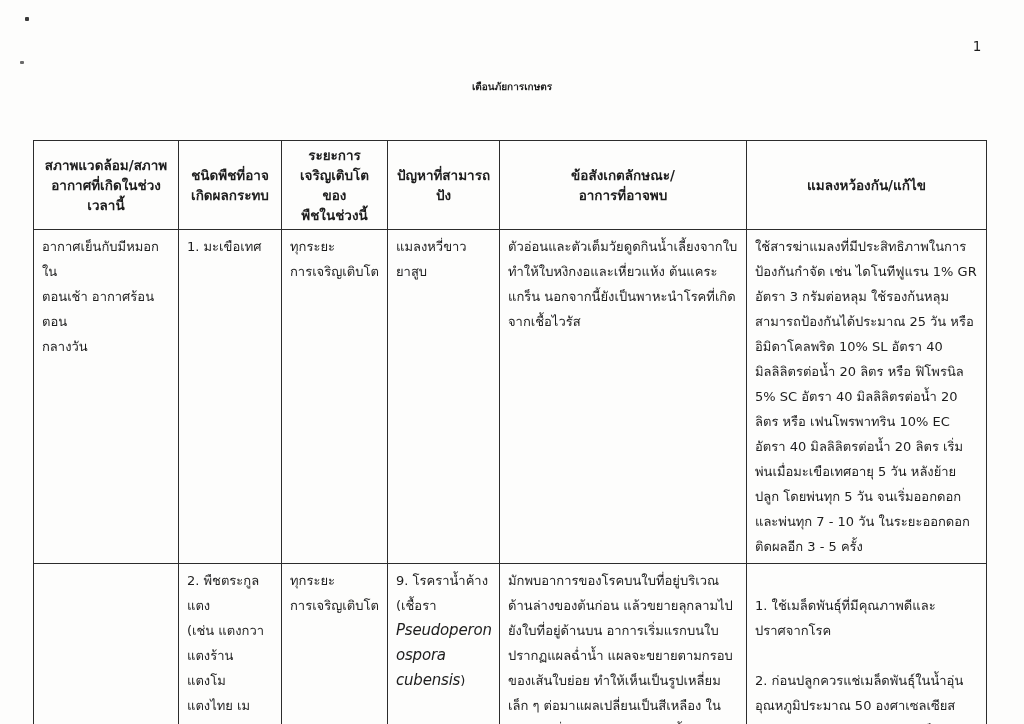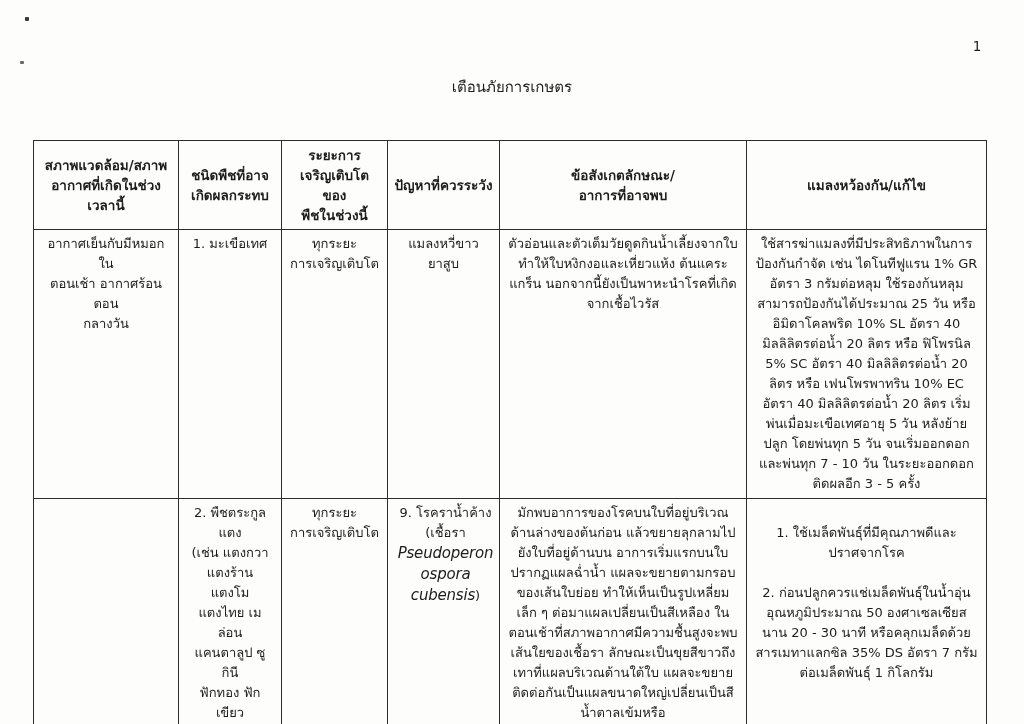--- a/index.html
+++ b/index.html
@@ -16,45 +16,45 @@
     overflow: hidden;
   }
   .page-number {
     position: absolute; top: 38px; left: 962px;
     width: 30px; text-align: center;
     font-size: 13.5px;
   }
   .doc-title {
     position: absolute; top: 74px; left: 0;
     width: 100%; text-align: center;
-    font-weight: normal; font-size: 15px; line-height: 26px;
+    font-weight: bold; font-size: 10px; line-height: 26px;
   }
   .speck { position: absolute; background: #3a3a3a; border-radius: 1px; }
   .speck-1 { left: 25px; top: 17px; width: 4px; height: 4px; }
   .speck-2 { left: 20px; top: 61px; width: 4px; height: 3px; background: #6a6a6a; }
 
   table.doc-table {
     position: absolute; left: 33px; top: 140px;
     width: 953px;
     border-collapse: collapse; table-layout: fixed;
   }
   .doc-table col.c1 { width: 145px; }
   .doc-table col.c2 { width: 103px; }
   .doc-table col.c3 { width: 106px; }
   .doc-table col.c4 { width: 112px; }
   .doc-table col.c5 { width: 247px; }
   .doc-table col.c6 { width: 240px; }
 
   .doc-table th, .doc-table td {
     border: 1.5px solid #2c2c2c;
     vertical-align: top;
-    text-align: center;
+    text-align: left;
     padding: 4px 8px 4px 8px;
     font-size: 13px;
-    line-height: 20px;
+    line-height: 25px;
     white-space: pre-line;
     overflow: hidden;
   }
   .doc-table thead th {
     height: 70px;
     vertical-align: middle;
     text-align: center;
     font-weight: bold;
     font-size: 13.5px;
     line-height: 20px;
@@ -96,21 +96,21 @@
     </colgroup>
     <thead>
       <tr>
         <th>สภาพแวดล้อม/สภาพ
 อากาศที่เกิดในช่วงเวลานี้</th>
         <th>ชนิดพืชที่อาจ
 เกิดผลกระทบ</th>
         <th>ระยะการ
 เจริญเติบโตของ
 พืชในช่วงนี้</th>
-        <th>ปัญหาที่ควรระวัง</th>
+        <th>ปัญหาที่สามารถปัง</th>
         <th>ข้อสังเกตลักษณะ/
 อาการที่อาจพบ</th>
         <th>แมลงหว้องกัน/แก้ไข</th>
       </tr>
     </thead>
     <tbody>
       <tr class="row-1">
         <td>อากาศเย็นกับมีหมอกใน
 ตอนเช้า อากาศร้อนตอน
 กลางวัน</td>

